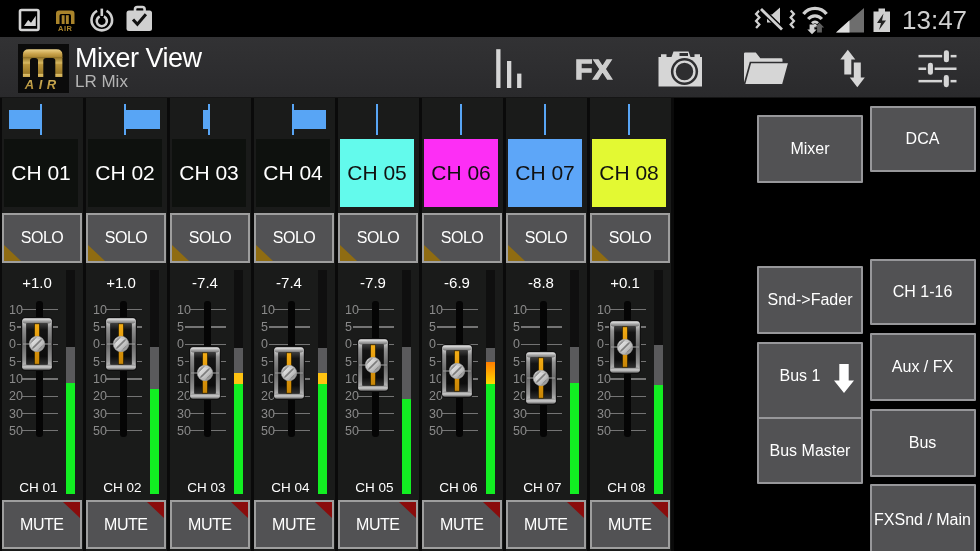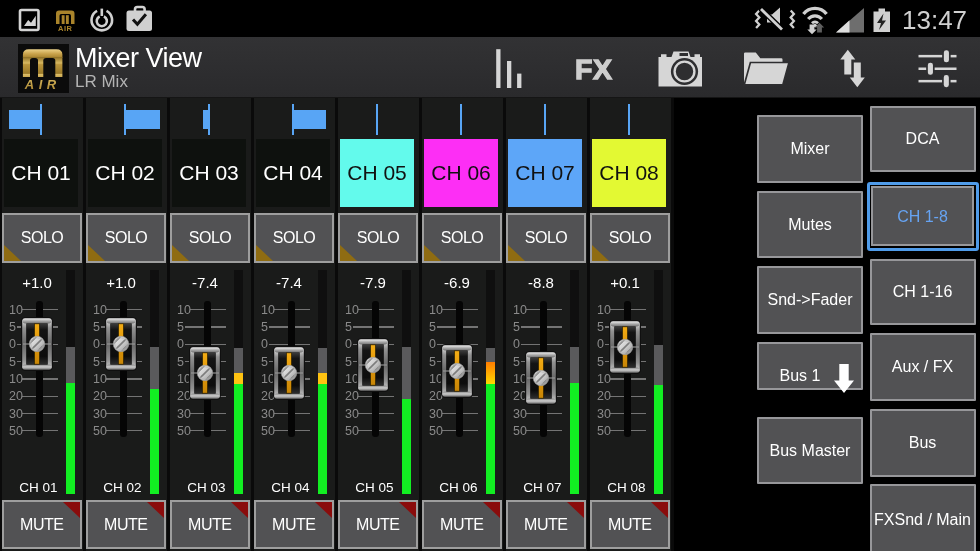--- a/index.html
+++ b/index.html
@@ -427,29 +427,25 @@
 <div class="abs" style="left:623.5px;top:301px;width:7px;height:136px;background:#050505;border-radius:3px;"></div>
 <div class="abs" style="left:654px;top:270px;width:8.5px;height:224px;background:#0f0f0f;"></div>
 <div class="abs" style="left:654px;top:345px;width:8.5px;height:40px;background:#5a5a5c;"></div>
 <div class="abs" style="left:654px;top:385px;width:8.5px;height:109px;background:#12ee22;"></div>
 <svg class="abs" style="left:609px;top:320.0px" width="32" height="54">
       <use href="#fadercap"></use>
     </svg>
 <div class="abs" style="left:588px;top:479.5px;width:77px;font-size:13.5px;color:#fff;text-align:center;">CH 08</div>
 <div class="btn" style="left:590px;top:500px;width:79.5px;height:49px;font-size:16px;line-height:45px;letter-spacing:-0.5px;">MUTE<div style="position:absolute;right:0;top:0;width:0;height:0;border-top:16px solid #8a0c0c;border-left:17px solid transparent;"></div></div>
 <div class="rbtn" style="left:757px;top:114.5px;width:106px;height:68px;line-height:64px;">Mixer</div>
-<div class="rbtn" style="left:757px;top:190.5px;width:106px;height:67.5px;line-height:63.5px;">Mutes</div>
 <div class="rbtn" style="left:757px;top:266px;width:106px;height:67.5px;line-height:63.5px;">Snd-&gt;Fader</div>
-<div class="rbtn" style="left:757px;top:341.5px;width:106px;height:48px;line-height:63.5px;">
+<div class="rbtn" style="left:757px;top:341.5px;width:106px;height:77px;line-height:63.5px;">
       <span style="position:absolute;left:0;width:82px;text-align:center;">Bus 1</span>
       <svg style="position:absolute;right:7px;top:20px" width="20" height="29" viewBox="0 0 20 29">
         <path d="M10 29 L0 16.5 h5.3 v-16.5 h9.4 v16.5 h5.3 z" fill="#fff"></path>
       </svg>
     </div>
 <div class="rbtn" style="left:869.5px;top:105.5px;width:106px;height:66px;line-height:62px;">DCA</div>
 <div class="rbtn" style="left:757px;top:416.5px;width:106px;height:67.5px;line-height:63.5px;">Bus Master</div>
 <div class="rbtn" style="left:869.5px;top:258.5px;width:106px;height:66.5px;line-height:62.5px;">CH 1-16</div>
 <div class="rbtn" style="left:869.5px;top:332.5px;width:106px;height:68px;line-height:64px;">Aux / FX</div>
 <div class="rbtn" style="left:869.5px;top:409px;width:106px;height:67.5px;line-height:63.5px;">Bus</div>
 <div class="rbtn" style="left:869.5px;top:483.5px;width:106px;height:72px;line-height:68px;">FXSnd / Main</div>
-<div class="abs" style="left:866.5px;top:181.5px;width:112px;height:69px;box-sizing:border-box;border:3px solid #4f9be9;border-radius:3px;background:#000;">
-      <div style="position:absolute;left:1.5px;top:1.5px;right:1.5px;bottom:1.5px;box-sizing:border-box;background:#525254;border:2px solid #97979a;color:#66a3f2;font-size:16px;text-align:center;line-height:58px;">CH 1-8</div>
-    </div>
 </div>
 </body></html>

